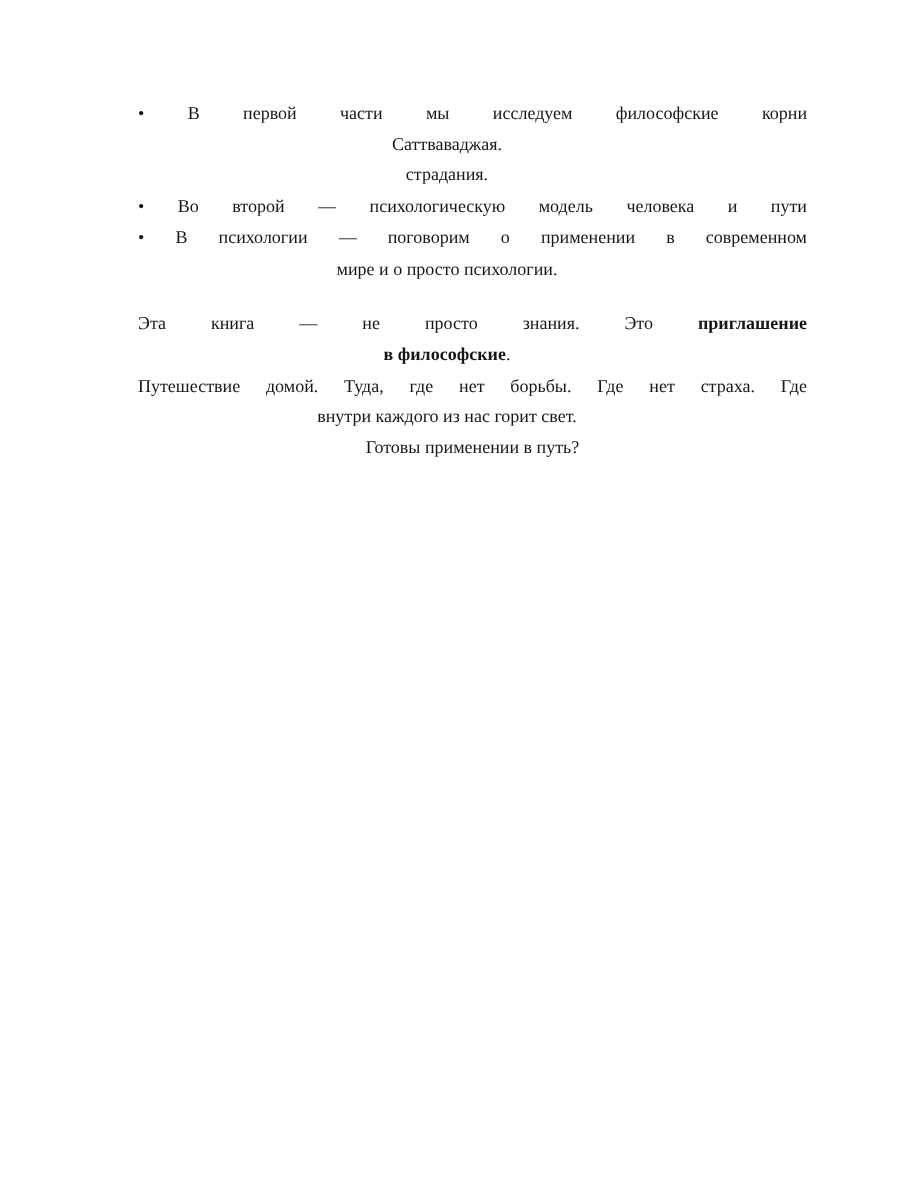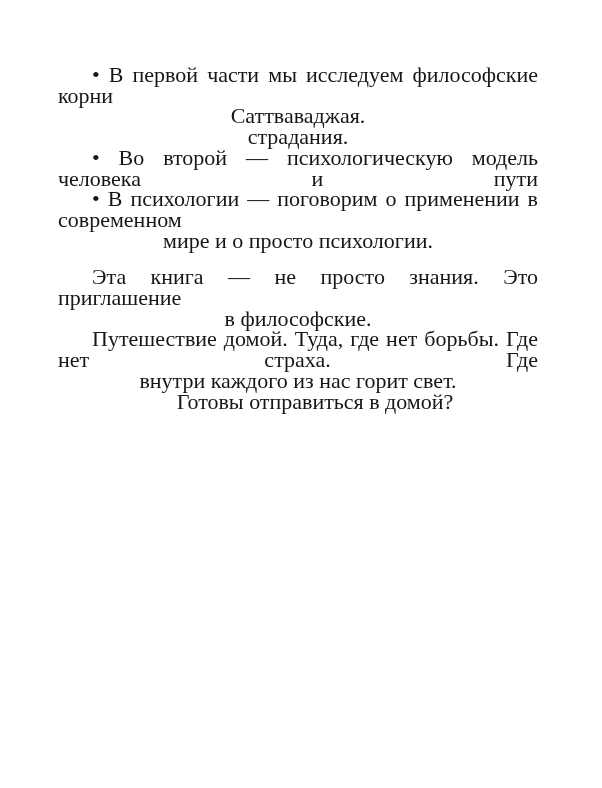--- a/index.html
+++ b/index.html
@@ -17,21 +17,21 @@
     width: 602px;
     height: 788px;
     background: #ffffff;
     font-family: "Liberation Serif", "DejaVu Serif", serif;
   }
   .content {
     position: absolute;
     left: 58px;
     top: 65px;
     width: 480px;
-    font-size: 22px;
+    font-size: 12px;
     line-height: 20.7px;
     color: #161616;
     -webkit-font-smoothing: antialiased;
   }
   .para {
     margin: 0;
     padding: 0;
   }
   .para.space-before {
     margin-top: 16px;
@@ -41,21 +41,21 @@
     white-space: normal;
   }
   .line.justify {
     text-align: justify;
     text-align-last: justify;
   }
   .line.indent {
     text-indent: 34px;
   }
   .seg.bold {
-    font-weight: normal;
+    font-weight: bold;
   }
 </style>
 </head>
 <body>
 
 <div class="page">
   <div class="content" id="content" style="color: rgb(22, 22, 22);">
       <div class="para">
         <div class="line justify indent"><span class="seg">• </span><span class="seg">В первой части мы исследуем философские корни</span></div>
         <div class="line"><span class="seg">Саттваваджая.</span></div>
@@ -70,16 +70,16 @@
       </div>
       <div class="para space-before">
         <div class="line justify indent"><span class="seg">Эта книга — не просто знания. Это </span><span class="seg bold">приглашение</span></div>
         <div class="line"><span class="seg bold">в философские</span><span class="seg">.</span></div>
       </div>
       <div class="para">
         <div class="line justify indent"><span class="seg">Путешествие домой. Туда, где нет борьбы. Где нет страха. Где</span></div>
         <div class="line"><span class="seg">внутри каждого из нас горит свет.</span></div>
       </div>
       <div class="para">
-        <div class="line indent"><span class="seg">Готовы отправиться в домой?</span></div>
+        <div class="line indent"><span class="seg">Готовы применении в путь?</span></div>
       </div>
     </div>
 </div>
 
 </body></html>

